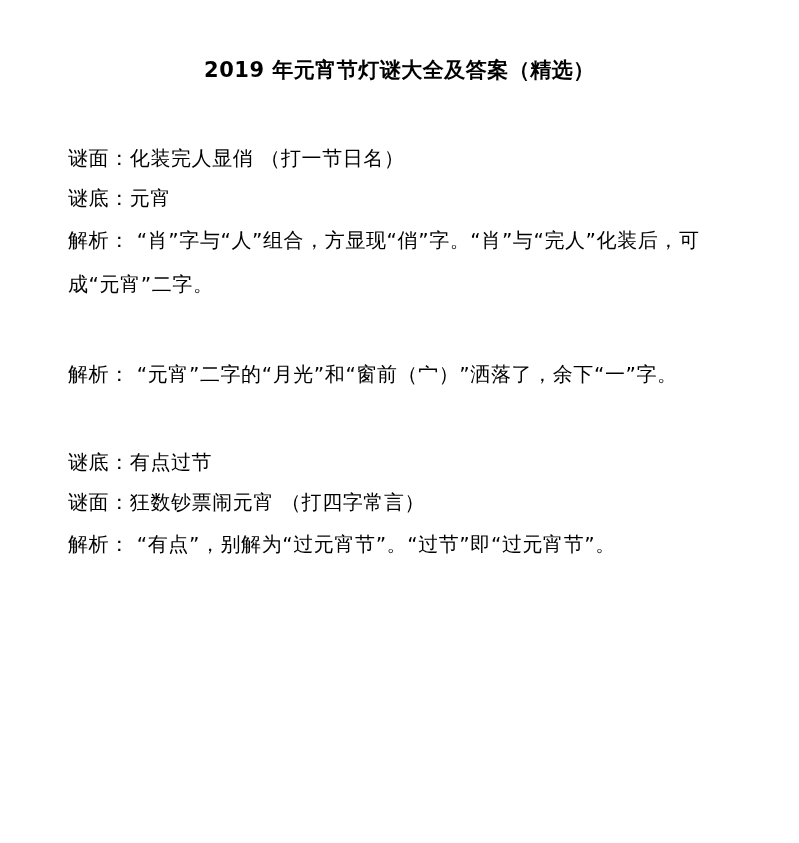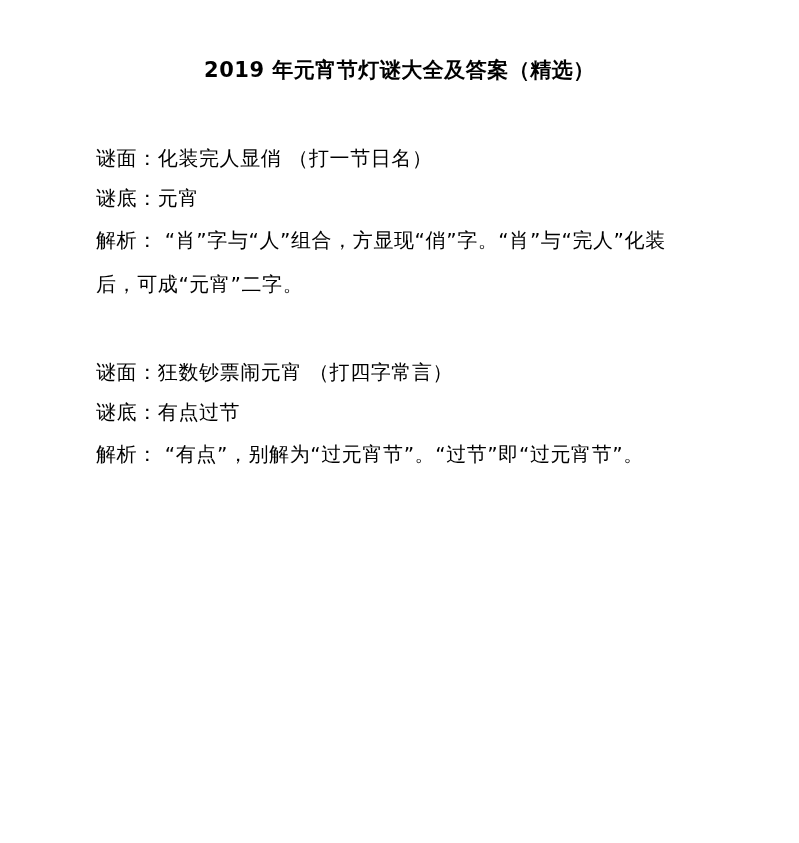--- a/index.html
+++ b/index.html
@@ -11,21 +11,21 @@
     width: 799px;
     height: 843px;
     font-family: "DejaVu Sans", "Liberation Sans", sans-serif;
     color: #000000;
     overflow: hidden;
   }
   .page {
     width: 799px;
     height: 702px;
     box-sizing: border-box;
-    padding: 0 96px;
+    padding: 0 68px;
     position: relative;
   }
   .doc-title {
     text-align: center;
     font-size: 21px;
     font-weight: bold;
     letter-spacing: 0.5px;
     margin: 0;
     padding-top: 56px;
     color: #000;
@@ -56,23 +56,24 @@
 
   <div class="body-block">
 
     <div class="riddle-group">
       <div class="line">谜面：化装完人显俏 （打一节日名）</div>
       <div class="line">谜底：元宵</div>
       <div class="line analysis">解析： “肖”字与“人”组合，方显现“俏”字。“肖”与“完人”化装后，可成“元宵”二字。</div>
     </div>
 
     <div class="riddle-group">
+      <div class="line analysis">解析： “元宵”二字的“月光”和“窗前（宀）”洒落了，余下“一”字。</div>
     </div>
 
     <div class="riddle-group">
+      <div class="line">谜底：有点过节</div>
       <div class="line">谜面：狂数钞票闹元宵 （打四字常言）</div>
-      <div class="line">谜底：有点过节</div>
       <div class="line analysis">解析： “有点”，别解为“过元宵节”。“过节”即“过元宵节”。</div>
     </div>
 
 
   </div>
 </div>
 
 </body></html>

